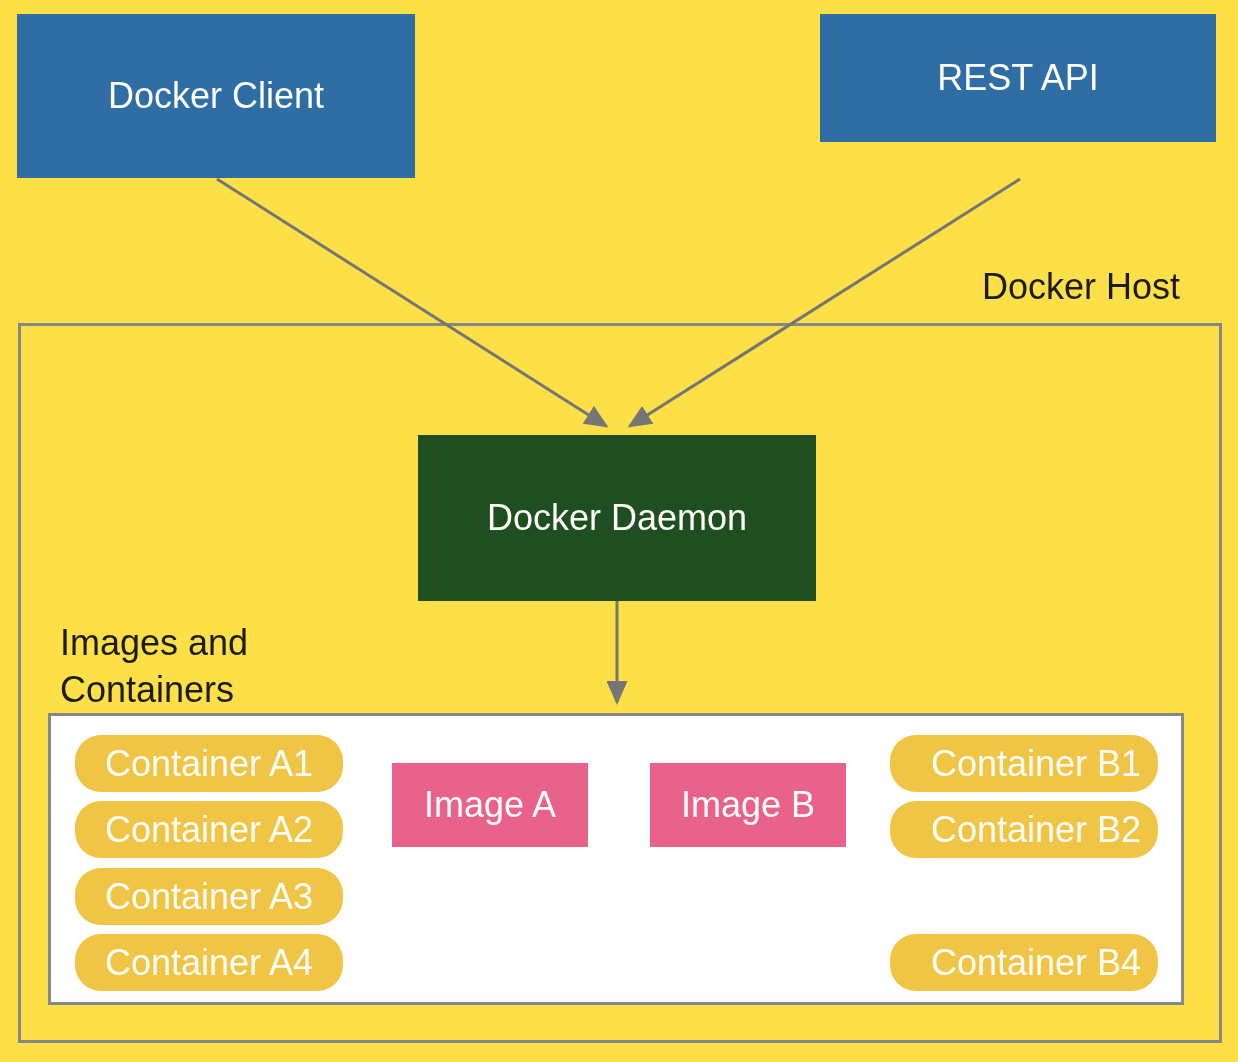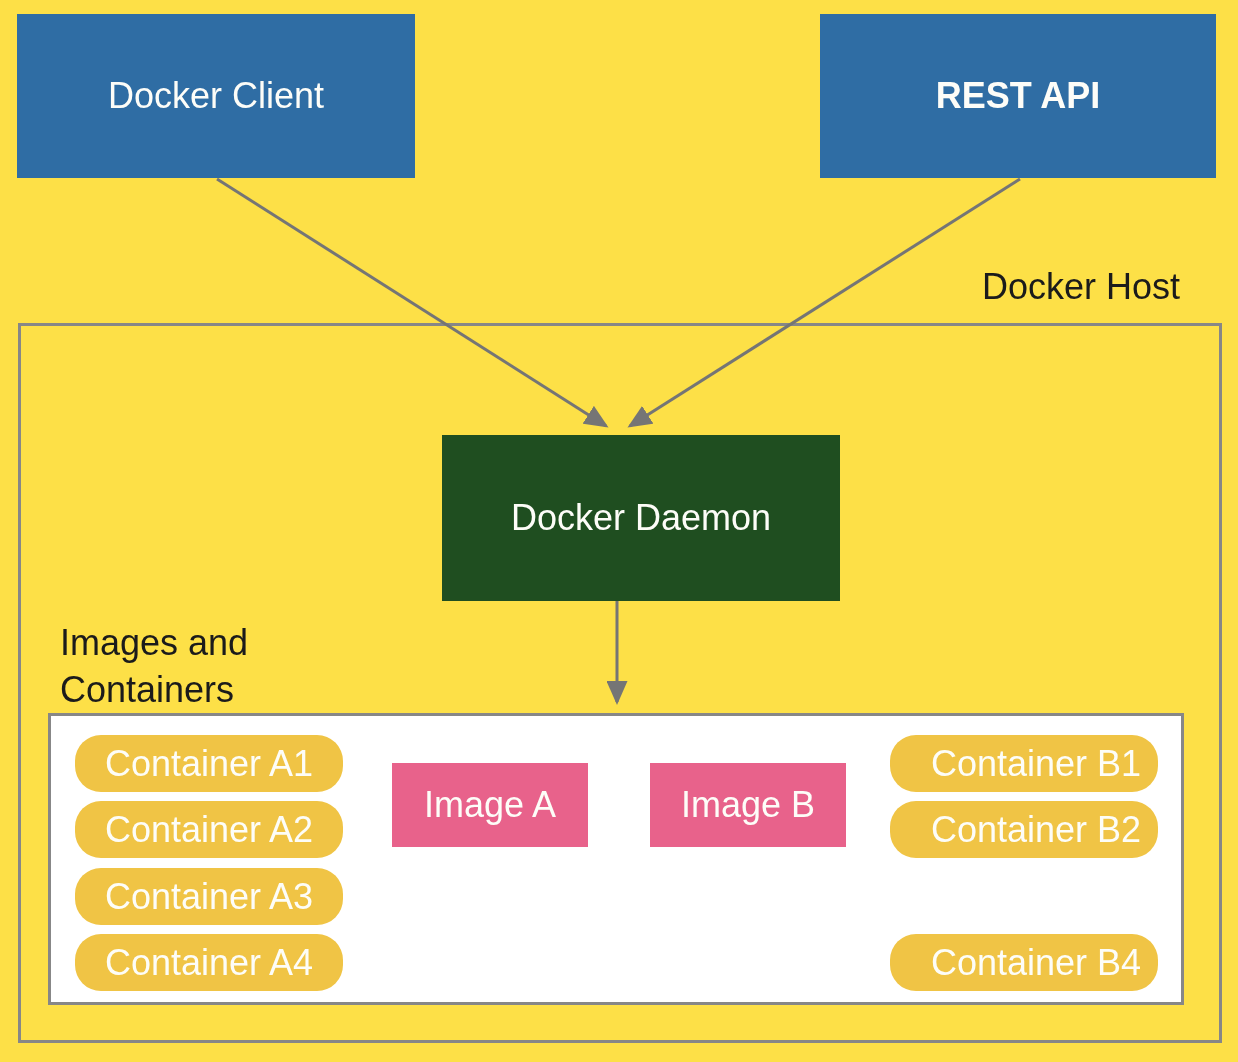--- a/index.html
+++ b/index.html
@@ -26,22 +26,22 @@
     font-size: 36px;
     line-height: 1.1;
     color: #fdfdf8;
   }
   .blue-box   { background: #2F6DA4; }
   .green-box  { background: #1F4E20; }
   .yellow-box { background: #F0C445; }
   .pink-box   { background: #E8628B; }
 
   .docker-client { left: 17px;  top: 14px; width: 398px; height: 164px; }
-  .rest-api      { left: 820px; top: 14px; width: 396px; height: 164px; font-weight: bold; }
-  .docker-daemon { left: 442px; top: 435px; width: 398px; height: 166px; }
+  .rest-api      { left: 820px; top: 14px; width: 396px; height: 128px; }
+  .docker-daemon { left: 418px; top: 435px; width: 398px; height: 166px; }
 
   .host-box {
     position: absolute;
     left: 18px; top: 323px;
     width: 1204px; height: 720px;
     border: 3px solid #878787;
     background: transparent;
   }
   .inner-box {
     position: absolute;

